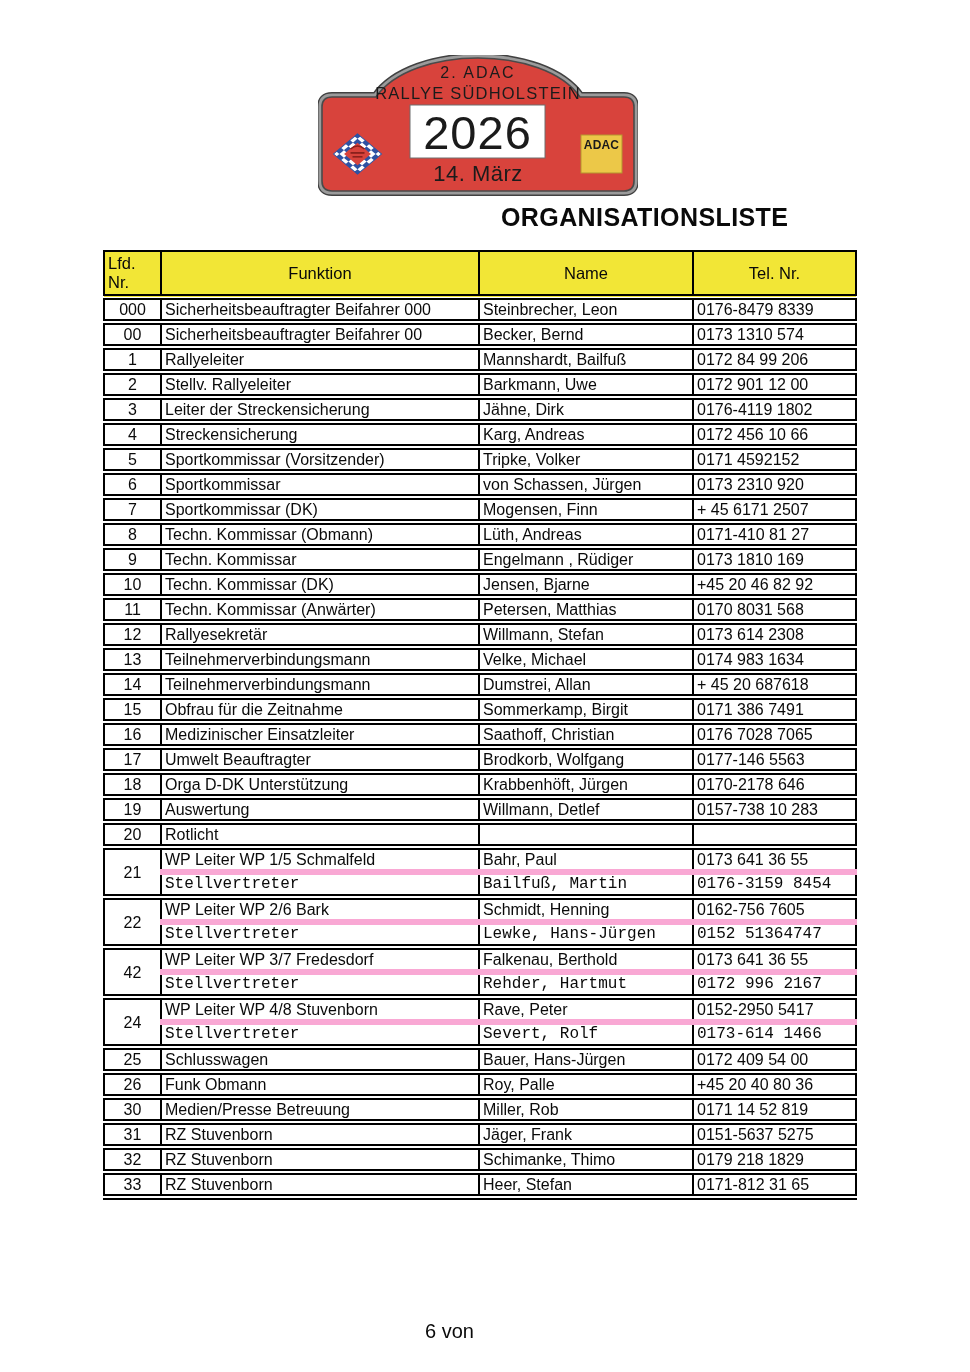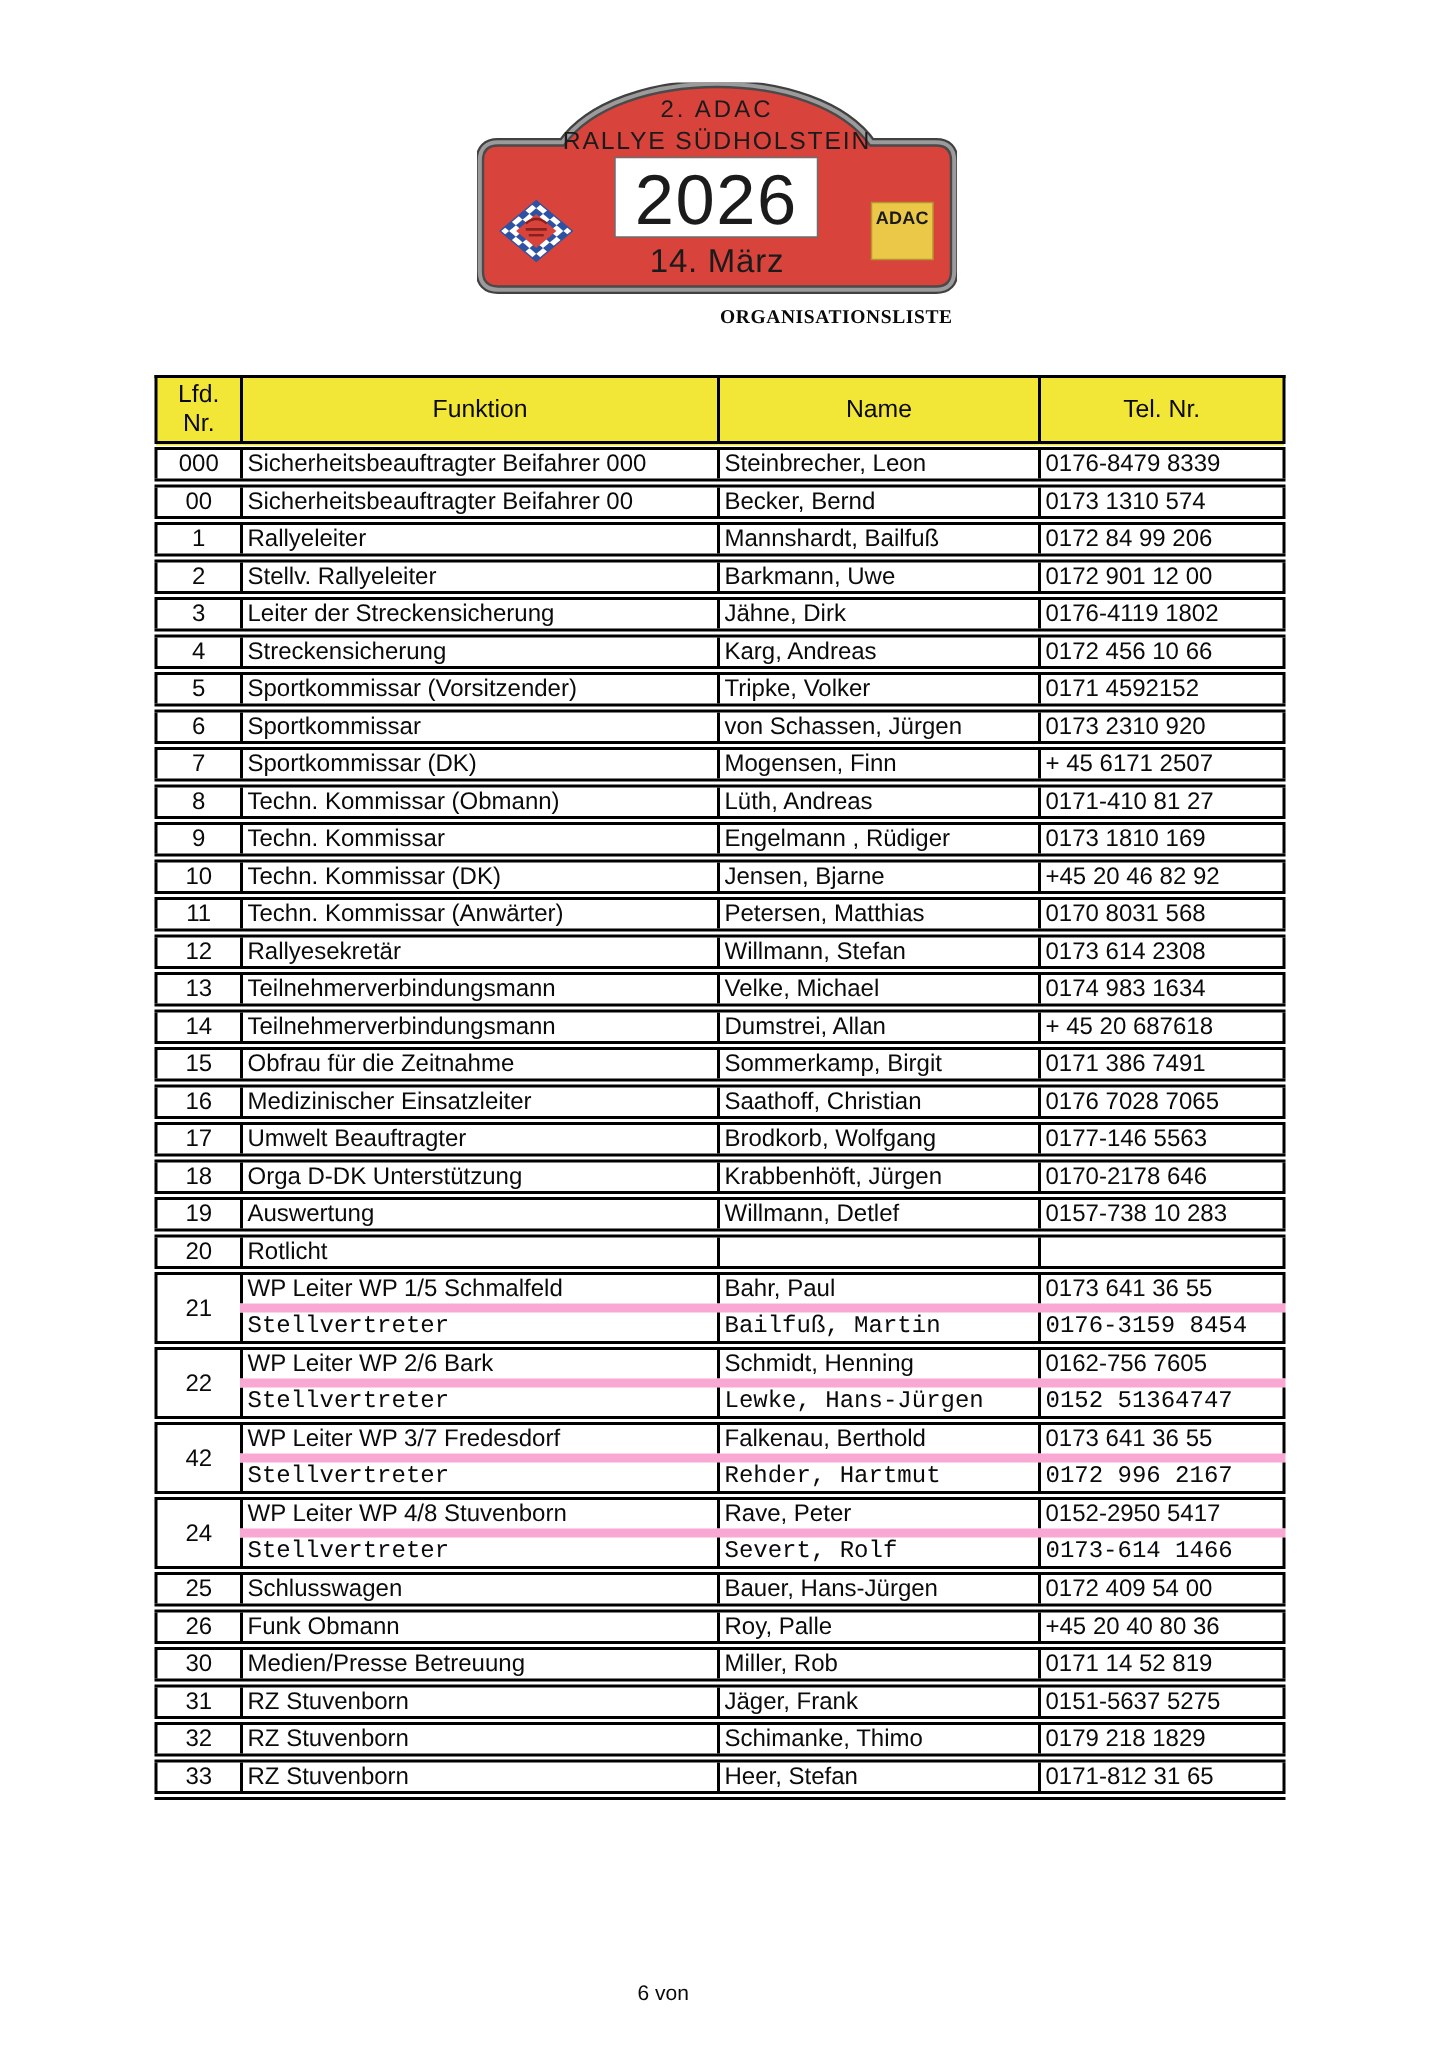--- a/index.html
+++ b/index.html
@@ -6,42 +6,42 @@
   body{
     width:970px;height:1372px;background:#ffffff;position:relative;
     font-family:"Liberation Sans","DejaVu Sans",sans-serif;color:#0a0a0a;
     -webkit-font-smoothing:antialiased;
   }
   
   .plate{position:absolute;left:318px;top:55px;width:320px;height:142px;}
   .plate text{fill:#1b1b1b;}
   
   .page-title{
-    position:absolute;left:480px;top:203px;
-    font-size:13px;font-weight:bold;letter-spacing:.4px;white-space:nowrap;font-family:Liberation Serif, serif;
+    position:absolute;left:501px;top:203px;
+    font-size:25px;font-weight:bold;letter-spacing:.4px;white-space:nowrap;
   }
   
   .tbl-wrap{position:absolute;left:103px;top:250px;}
   table{border-collapse:collapse;table-layout:fixed;width:752px;font-size:16px;}
   col.c-nr{width:57px;} col.c-fu{width:318px;} col.c-na{width:214px;} col.c-te{width:163px;}
   th,td{border:2.5px solid #000;padding:0 3px;white-space:nowrap;}
   th{
     background:#f2e636;font-weight:normal;font-size:16.5px;text-align:center;
     height:42px;vertical-align:middle;border-bottom:6px double #000;
   }
-  th.h-nr{text-align:center;line-height:1.15;}
+  th.h-nr{text-align:left;line-height:1.15;}
   td{
     height:18px;line-height:19px;vertical-align:middle;
     border-top:6px double #000;border-bottom:6px double #000;
   }
   td.nr{text-align:center;}
   td.thin-b{border-bottom:6px solid #f9a8d4;}
   td.thin-t{border-top:1px solid #000;font-family:Liberation Mono, monospace;}
   
-  .page-number{position:absolute;left:425px;top:1320px;font-size:14px;}
+  .page-number{position:absolute;left:425px;top:1320px;font-size:20px;}
 </style>
 </head>
 <body>
 
 <svg class="plate" viewBox="0 0 320 142" aria-hidden="true">
   <defs>
     <pattern id="chk" width="12.8" height="12.8" patternUnits="userSpaceOnUse">
       <rect width="12.8" height="12.8" fill="#ffffff"></rect>
       <rect width="6.4" height="6.4" fill="#2e52a3"></rect>
       <rect x="6.4" y="6.4" width="6.4" height="6.4" fill="#2e52a3"></rect>

